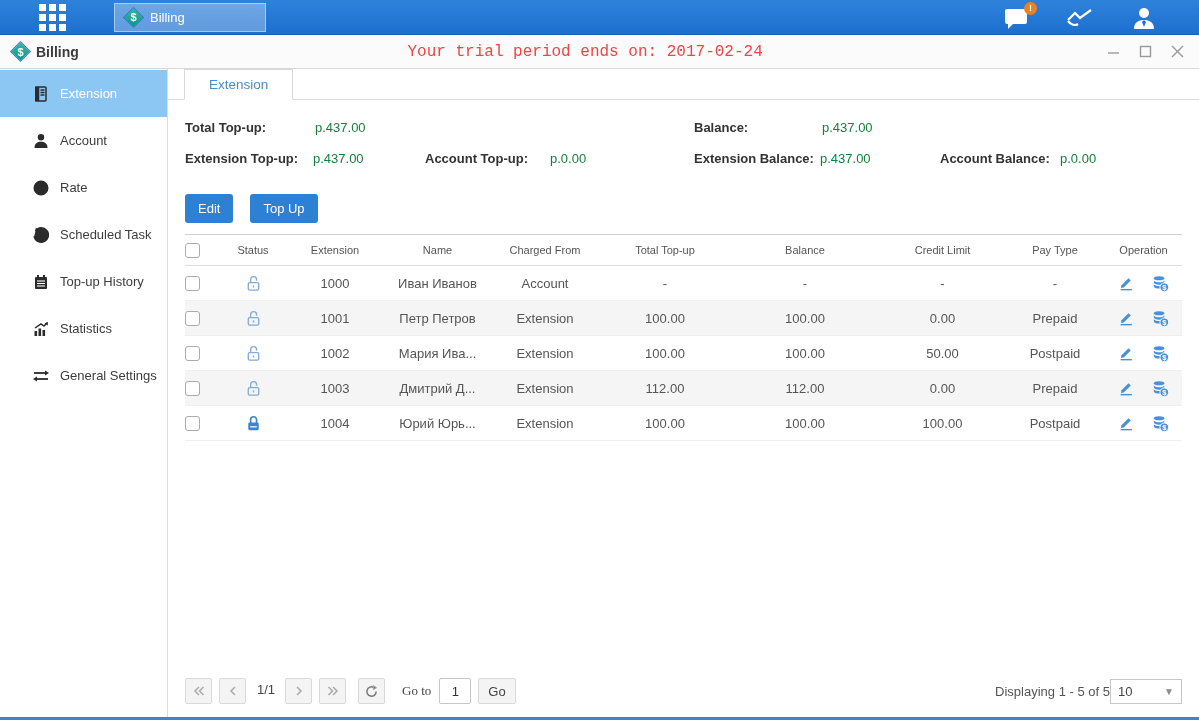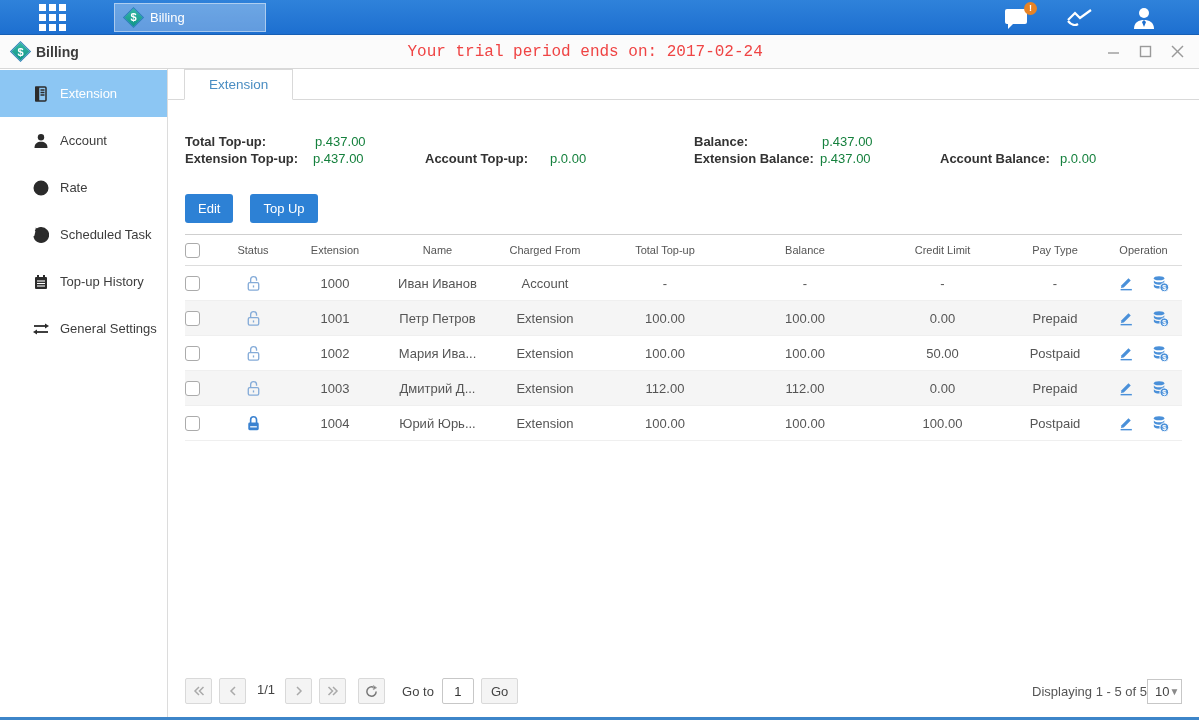--- a/index.html
+++ b/index.html
@@ -53,21 +53,21 @@
   
   .main { flex:1; display:flex; flex-direction:column; min-width:0; position:relative; }
   .tabstrip { height:31px; flex:0 0 31px; border-bottom:1px solid #d9d9d9; display:flex; }
   .tab { margin-left:16px; padding:0 24px; border:1px solid #d9d9d9; border-bottom:1px solid #fff;
          margin-bottom:-1px; display:flex; align-items:center; font-size:13.5px; color:#4a8dc2;
          background:#fff; cursor:pointer; }
 
   .summary { position:relative; height:72px; flex:0 0 72px; margin:14px 0 0 17px; font-size:13px; }
   .summary .lab { position:absolute; font-weight:bold; color:#333; white-space:nowrap; }
   .summary .val { position:absolute; color:#15803d; white-space:nowrap; }
-  .r1 { top:20px; } .r2 { top:37px; }
+  .r1 { top:6px; } .r2 { top:37px; }
 
   .btn-row { height:44px; flex:0 0 44px; display:flex; align-items:center; gap:17px; padding-left:17px; }
   .btn { background:#2d81d5; color:#fff; border:none; border-radius:3px; height:29px; padding:0 13px;
          font-size:13px; font-family:"Liberation Sans", sans-serif; cursor:pointer; }
 
   
   .table { margin:4px 17px 0 17px; }
   .thead { display:flex; align-items:center; height:32px; border-top:1px solid #cfcfcf; border-bottom:1px solid #ddd;
            font-size:11px; color:#555; }
   .trow { display:flex; align-items:center; height:35px; font-size:13px; color:#555; border-bottom:1px solid #efefef; }
@@ -92,27 +92,27 @@
 
   .spacer { flex:1; }
 
   
   .pager { height:44px; flex:0 0 44px; display:flex; align-items:center; padding:0 17px 8px 17px; font-size:13px; color:#555; }
   .pg-btn { width:27px; height:26px; background:#f4f4f4; border:1px solid #d9d9d9; border-radius:2px;
             display:flex; align-items:center; justify-content:center; color:#b9b9b9; font-size:13px;
             cursor:pointer; margin-right:7px; }
   .pg-btn svg { stroke:#aaa; }
   .pg-ind { margin:0 10px 4px 4px; color:#444; }
-  .goto-label { margin:0 8px 0 10px; color:#444; }
+  .goto-label { margin:0 8px 0 10px; color:#444;font-family:Liberation Serif, serif; }
   .goto-input { width:32px; height:26px; border:1px solid #c7c7c7; border-radius:2px; font-size:13px;
                 text-align:center; font-family:"Liberation Sans", sans-serif; color:#333; }
   .go-btn { height:26px; padding:0 9px; background:#f4f4f4; border:1px solid #d9d9d9; border-radius:2px;
             font-size:13px; color:#444; margin-left:7px; cursor:pointer; font-family:"Liberation Sans", sans-serif; }
   .pager-right { margin-left:auto; display:flex; align-items:center; }
-  .page-size { width:35px; height:25px; border:1px solid #c7c7c7; background:#fff; display:flex; align-items:center;
+  .page-size { width:72px; height:25px; border:1px solid #c7c7c7; background:#fff; display:flex; align-items:center;
                justify-content:space-between; padding:0 7px; cursor:pointer; color:#444; }
   .caret { color:#8a8a8a; font-size:10px; }
 </style>
 </head>
 <body>
 
 <div class="window">
 
   <div class="topbar">
     <div class="launcher">
@@ -233,20 +233,32 @@
             <svg width="16" height="16" viewBox="0 0 16 16">
               <rect x="2" y="3" width="12" height="12" rx="1" fill="#2b2b2b"></rect>
               <rect x="4" y="1" width="2" height="3.5" fill="#2b2b2b"></rect>
               <rect x="10" y="1" width="2" height="3.5" fill="#2b2b2b"></rect>
               <line x1="4" y1="7" x2="12" y2="7" stroke="#fff" stroke-width="1.1"></line>
               <line x1="4" y1="9.5" x2="12" y2="9.5" stroke="#fff" stroke-width="1.1"></line>
               <line x1="4" y1="12" x2="12" y2="12" stroke="#fff" stroke-width="1.1"></line>
             </svg>
           </span>
           <span class="s-label">Top-up History</span>
+        </div>
+        <div class="side-item">
+          <span class="s-icon">
+            <svg width="16" height="16" viewBox="0 0 16 16">
+              <rect x="1.5" y="10" width="2.6" height="5" fill="#2b2b2b"></rect>
+              <rect x="5.5" y="7.5" width="2.6" height="7.5" fill="#2b2b2b"></rect>
+              <rect x="9.5" y="9" width="2.6" height="6" fill="#2b2b2b"></rect>
+              <path d="M2 7 L8 2.8 L11 5 L14 2" stroke="#2b2b2b" stroke-width="1.5" fill="none"></path>
+              <path d="M14.8 0.8 L14.8 4.5 L11.5 2.5 Z" fill="#2b2b2b"></path>
+            </svg>
+          </span>
+          <span class="s-label">Statistics</span>
         </div>
         <div class="side-item">
           <span class="s-icon">
             <svg width="16" height="16" viewBox="0 0 16 16">
               <line x1="1" y1="5" x2="13" y2="5" stroke="#2b2b2b" stroke-width="1.8"></line>
               <path d="M12 2.5 L16 5 L12 7.5 Z" fill="#2b2b2b"></path>
               <line x1="3" y1="11" x2="15" y2="11" stroke="#2b2b2b" stroke-width="1.8"></line>
               <path d="M4 8.5 L0 11 L4 13.5 Z" fill="#2b2b2b"></path>
             </svg>
           </span>

